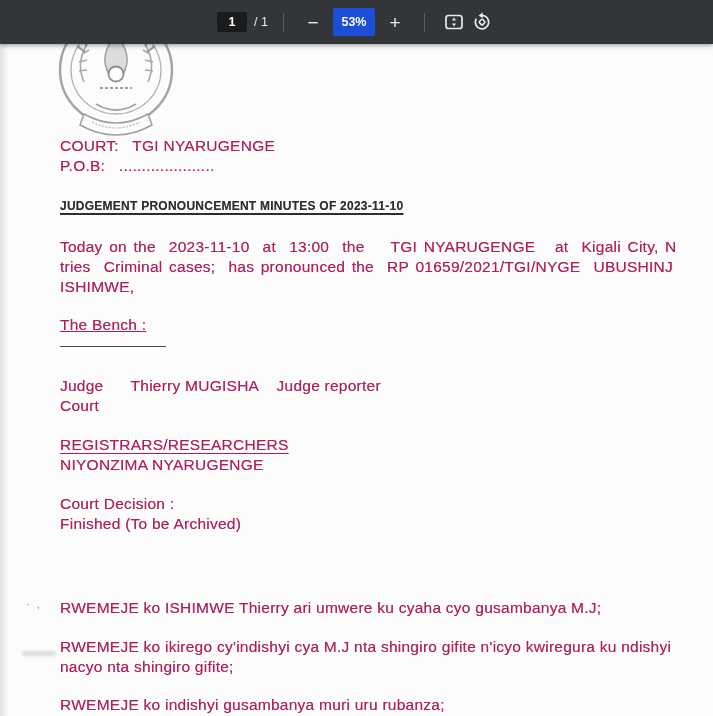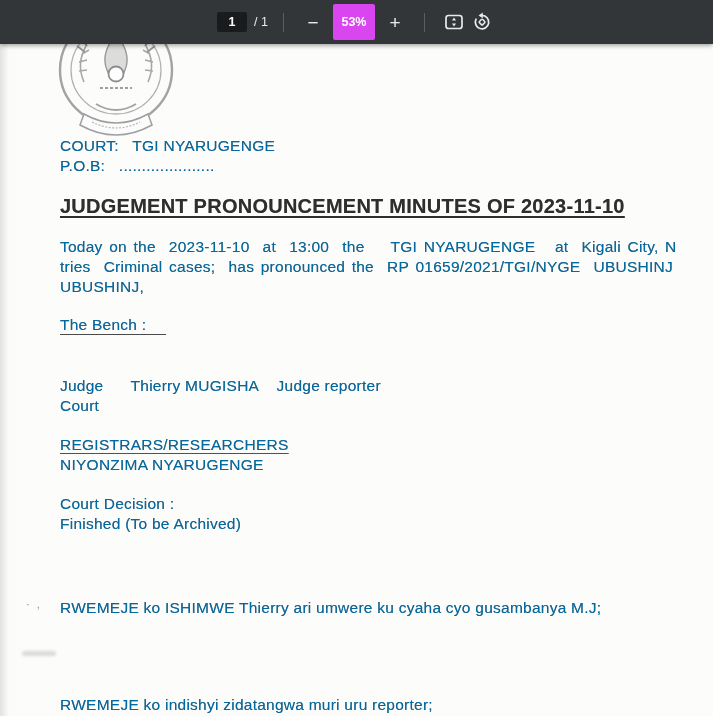--- a/index.html
+++ b/index.html
@@ -20,49 +20,49 @@
   }
   .page-count { margin-left:7px; white-space:pre; color:#e8eaed; }
   .tsep { width:1px; height:19px; background:#5a5e63; margin:0 15px; }
   .tbtn {
     width:28px; height:28px; border:none; background:transparent; color:#e8eaed;
     display:flex; align-items:center; justify-content:center; cursor:pointer;
     border-radius:50%; font-family:inherit;
   }
   .glyph { font-size:19px; line-height:1; color:#e8eaed; font-weight:400; }
   .zoom-box {
-    min-width:42px; height:36px; background:#d946ef; border-radius:2px;
+    min-width:42px; height:28px; background:#1d4ed8; border-radius:2px;
     display:flex; align-items:center; justify-content:center;
     color:#fff; font-weight:600; margin:0 6px; padding:0 5px;
   }
   .icon-btn svg { display:block; }
 
   
   .doc {
     position:absolute; top:44px; left:0; width:713px; height:672px;
     background:#fcfcfb; overflow:hidden;
   }
   .doc::before {            
     content:""; position:absolute; left:0; top:0; bottom:0; width:9px;
     background:linear-gradient(to right, rgba(40,40,40,.12), rgba(0,0,0,0));
     pointer-events:none;
   }
   .tx {
     position:absolute; left:60px; white-space:pre;
-    font-size:15.5px; line-height:20px; color:#0369a1; letter-spacing:.25px;
+    font-size:15.5px; line-height:20px; color:#be185d; letter-spacing:.25px;
     text-shadow:0 0 .6px rgba(55,55,55,.55);
   }
   .title {
-    font-weight:700; font-size:20px; color:#2e2e2e;
+    font-weight:700; font-size:12px; color:#2e2e2e;
     text-decoration:underline; text-underline-offset:3px; text-decoration-thickness:1.5px;
   }
   .u-head {
     text-decoration:underline; text-underline-offset:3px; text-decoration-thickness:1.3px;
   }
-  .bench-head { border-bottom:1.4px solid #4a4a4a; padding-right:20px; padding-bottom:1px; }
+  .bench-head { border-bottom:1.4px solid #4a4a4a; padding-right:20px; padding-bottom:13px;text-decoration:underline; }
   .intro { word-spacing:2px; }
   .artifact { position:absolute; color:#8f8f8f; font-size:11px; letter-spacing:2px; }
   .smudge {
     position:absolute; left:22px; width:34px; height:5px; border-radius:3px;
     background:rgba(120,120,120,.25); filter:blur(1.5px);
   }
   .seal { position:absolute; top:-36px; left:56px; opacity:.9; }
 </style>
 </head>
 <body>
@@ -122,32 +122,34 @@
 
     <path d="M40 96 q20 12 40 0" fill="none" stroke="#9a9a9a" stroke-width="2"></path>
     <path d="M28 106 q32 18 64 0 l4 11 q-36 20 -72 0 Z" fill="#fdfdfd" stroke="#949494" stroke-width="1.5"></path>
     <path d="M36 114 q24 12 48 0" fill="none" stroke="#b0b0b0" stroke-width="1.2" stroke-dasharray="2 1.5"></path>
   </svg>
 
   <div class="tx" style="top:92px"><span>COURT:   TGI NYARUGENGE</span><br><span>P.O.B:   .....................</span></div>
 
   <div class="tx title" style="top:152px">JUDGEMENT PRONOUNCEMENT MINUTES OF 2023-11-10</div>
 
-  <div class="tx intro" style="top:193px"><span>Today on the  2023-11-10  at  13:00  the    TGI NYARUGENGE   at  Kigali City, N</span><br><span>tries  Criminal cases;  has pronounced the  RP 01659/2021/TGI/NYGE  UBUSHINJ</span><br><span>UBUSHINJ,</span></div>
+  <div class="tx intro" style="top:193px"><span>Today on the  2023-11-10  at  13:00  the    TGI NYARUGENGE   at  Kigali City, N</span><br><span>tries  Criminal cases;  has pronounced the  RP 01659/2021/TGI/NYGE  UBUSHINJ</span><br><span>ISHIMWE,</span></div>
 
   <div class="tx" style="top:271px"><span class="bench-head">The Bench :</span></div>
 
   <div class="tx" style="top:332px"><span>Judge      Thierry MUGISHA    Judge reporter</span><br><span>Court</span></div>
 
   <div class="tx" style="top:391px"><span class="u-head">REGISTRARS/RESEARCHERS</span><br><span>NIYONZIMA NYARUGENGE</span></div>
 
   <div class="tx" style="top:450px"><span>Court Decision :</span><br><span>Finished (To be Archived)</span></div>
 
 
   <span class="artifact" style="top:554px; left:26px">·  ,</span>
 
   <div class="tx" style="top:554px">RWEMEJE ko ISHIMWE Thierry ari umwere ku cyaha cyo gusambanya M.J;</div>
 
+  <div class="tx" style="top:593px">RWEMEJE ko ikirego cy'indishyi cya M.J nta shingiro gifite n'icyo kwiregura ku ndishyi
+nacyo nta shingiro gifite;</div>
 
   <div class="smudge" style="top:607px"></div>
 
-  <div class="tx" style="top:651px">RWEMEJE ko indishyi zidatangwa muri uru reporter;</div>
+  <div class="tx" style="top:651px">RWEMEJE ko indishyi gusambanya muri uru rubanza;</div>
 </div>
 
 </body></html>

